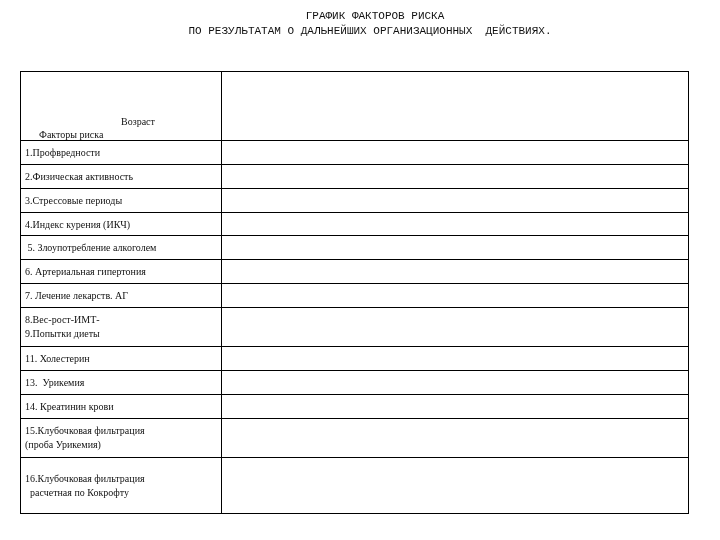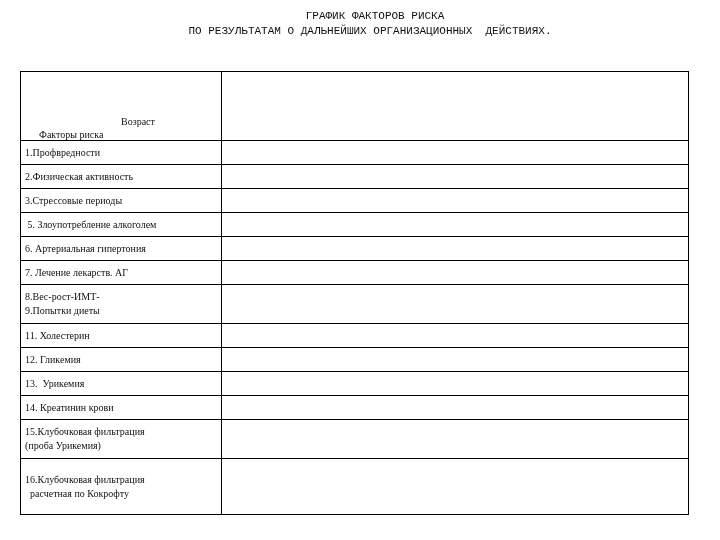--- a/index.html
+++ b/index.html
@@ -51,20 +51,24 @@
     <td></td>
   </tr>
   <tr style="height:24px">
     <td class="left">2.Физическая активность</td>
     <td></td>
   </tr>
   <tr style="height:24px">
     <td class="left">3.Стрессовые периоды</td>
     <td></td>
   </tr>
+  <tr style="height:23px">
+    <td class="left">4.Индекс курения (ИКЧ)</td>
+    <td></td>
+  </tr>
   <tr style="height:24px">
     <td class="left" style="white-space:pre"> 5. Злоупотребление алкоголем</td>
     <td></td>
   </tr>
   <tr style="height:24px">
     <td class="left">6. Артериальная гипертония</td>
     <td></td>
   </tr>
   <tr style="height:24px">
     <td class="left">7. Лечение лекарств. АГ</td>
@@ -72,24 +76,20 @@
   </tr>
   <tr style="height:39px">
     <td class="left">
       <span class="sub">8.Вес-рост-ИМТ-</span>
       <span class="sub">9.Попытки диеты</span>
     </td>
     <td></td>
   </tr>
   <tr style="height:24px">
     <td class="left">11. Холестерин</td>
-    <td></td>
-  </tr>
-  <tr style="height:24px">
-    <td class="left">12. Гликемия</td>
     <td></td>
   </tr>
   <tr style="height:24px">
     <td class="left" style="white-space:pre">13.  Урикемия</td>
     <td></td>
   </tr>
   <tr style="height:24px">
     <td class="left">14. Креатинин крови</td>
     <td></td>
   </tr>

